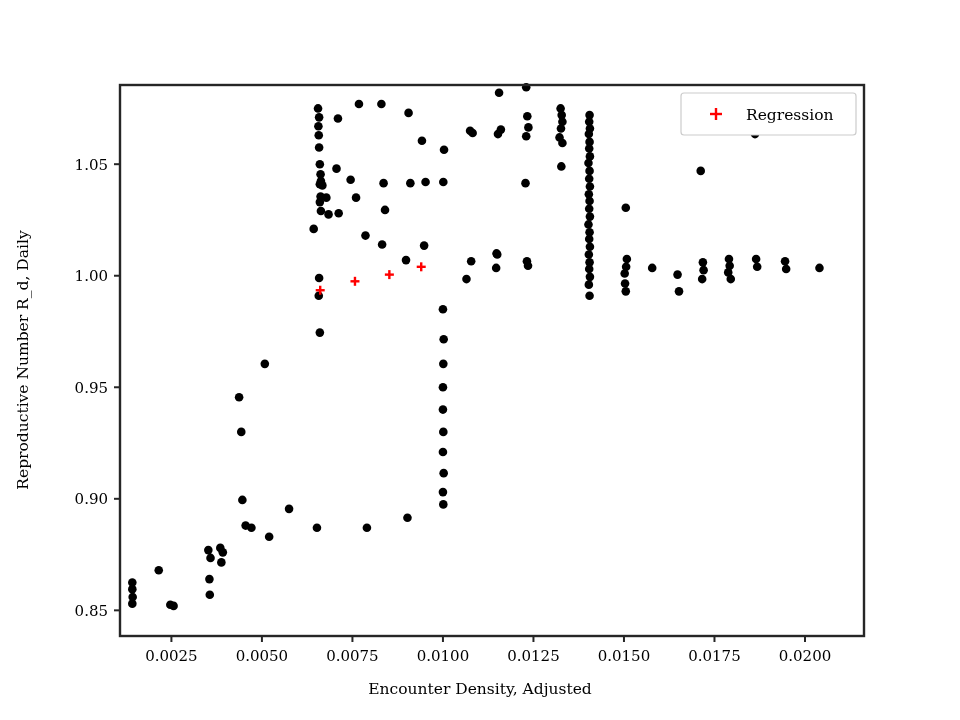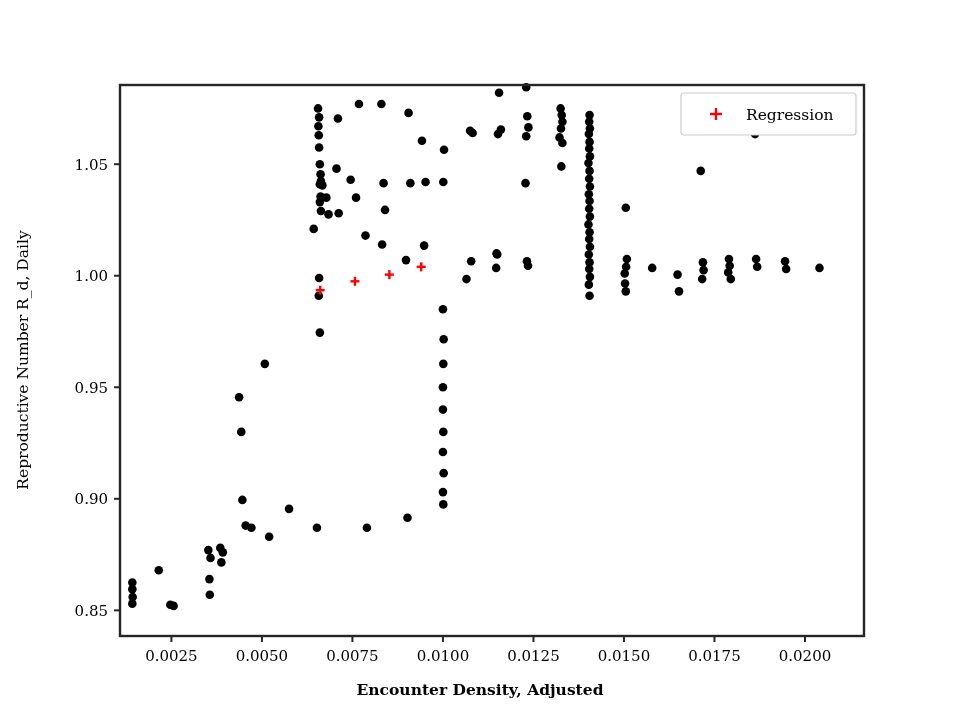--- a/index.html
+++ b/index.html
@@ -33,21 +33,20 @@
     font-size: 15.5px;
     font-family: "DejaVu Serif", "Liberation Serif", serif;
     color: #000000;
     white-space: nowrap;
   }
   #xlabel {
     left: 0;
     top: 680px;
     width: 960px;
     text-align: center;
-    font-weight: bold;
   }
   #ylabel-wrap {
     position: absolute;
     left: 0px;
     top: 0px;
     width: 720px;
     height: 40px;
     transform: rotate(-90deg);
     transform-origin: 360px 360px;
     pointer-events: none;

